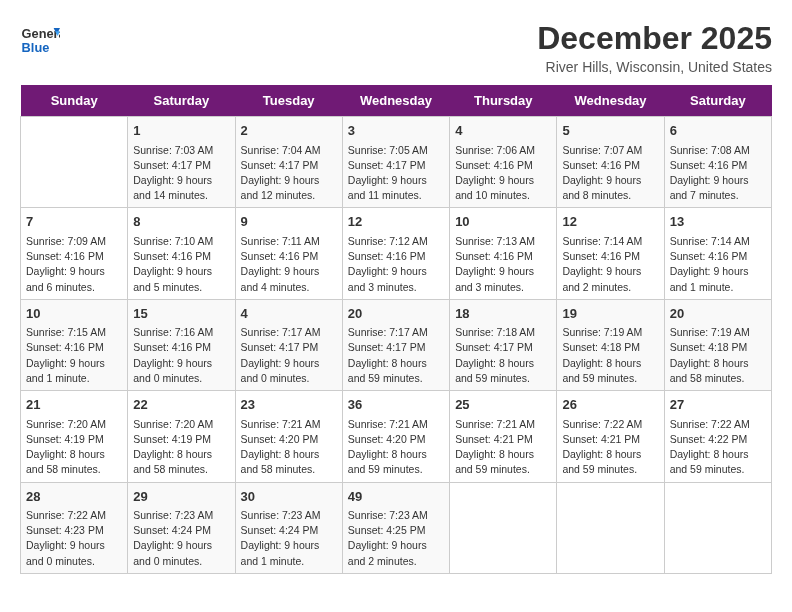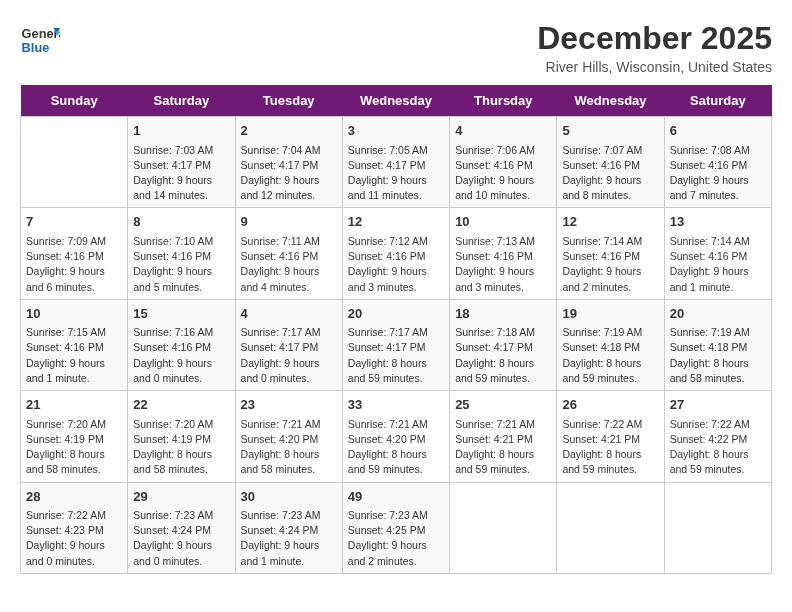--- a/index.html
+++ b/index.html
@@ -209,21 +209,21 @@
         </td>
         <td>
           <span class="day-num">22</span>
           <div class="day-info">Sunrise: 7:20 AM<br>Sunset: 4:19 PM<br>Daylight: 8 hours and 58 minutes.</div>
         </td>
         <td>
           <span class="day-num">23</span>
           <div class="day-info">Sunrise: 7:21 AM<br>Sunset: 4:20 PM<br>Daylight: 8 hours and 58 minutes.</div>
         </td>
         <td>
-          <span class="day-num">33</span>
+          <span class="day-num">36</span>
           <div class="day-info">Sunrise: 7:21 AM<br>Sunset: 4:20 PM<br>Daylight: 8 hours and 59 minutes.</div>
         </td>
         <td>
           <span class="day-num">25</span>
           <div class="day-info">Sunrise: 7:21 AM<br>Sunset: 4:21 PM<br>Daylight: 8 hours and 59 minutes.</div>
         </td>
         <td>
           <span class="day-num">26</span>
           <div class="day-info">Sunrise: 7:22 AM<br>Sunset: 4:21 PM<br>Daylight: 8 hours and 59 minutes.</div>
         </td>

